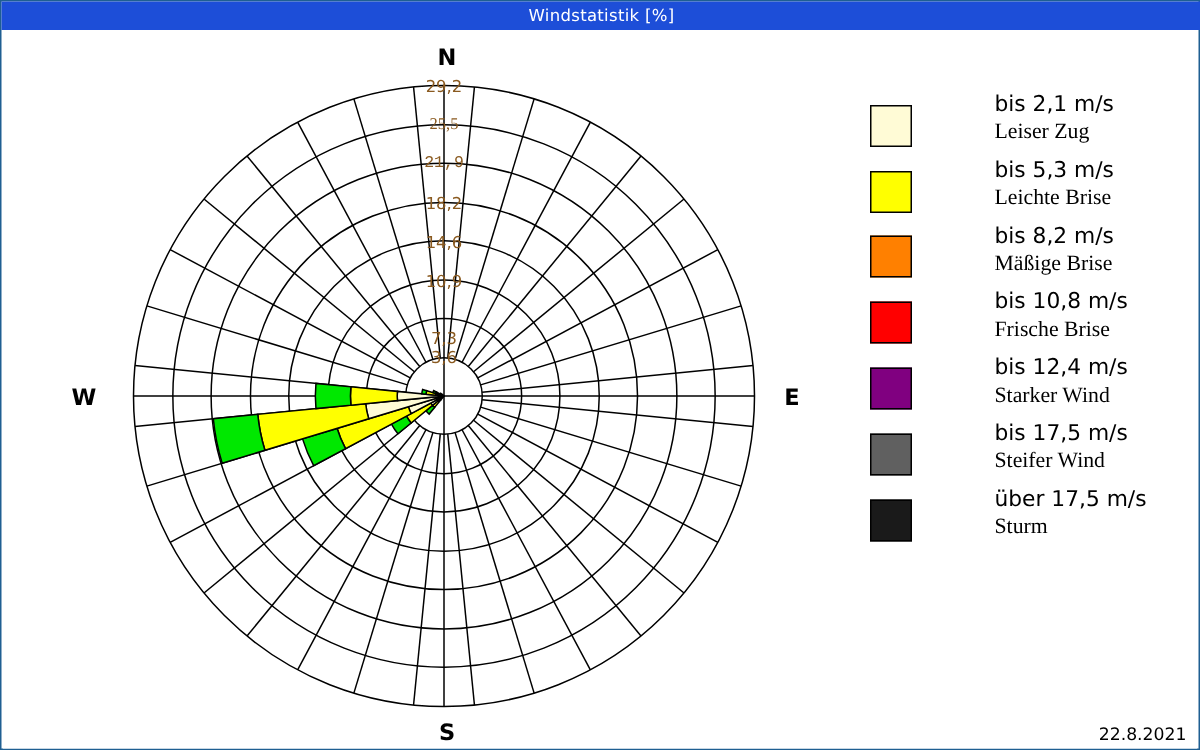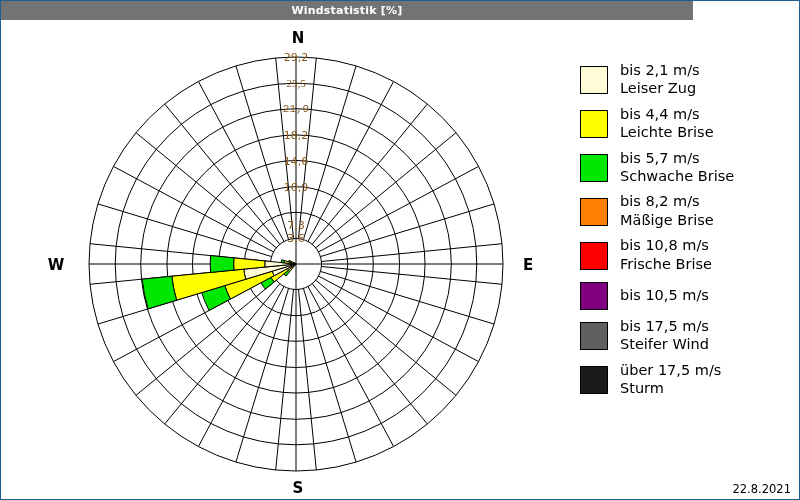--- a/index.html
+++ b/index.html
@@ -9,52 +9,52 @@
     background:#ffffff;
   }
   #app{
     position:relative;width:800px;height:500px;
     box-sizing:border-box;
     border:1px solid #1f5f92;
     background:#ffffff;
   }
   
   #titlebar{
-    position:absolute;left:0;top:0;width:692px;height:19px;
+    position:absolute;left:0;top:0;width:800px;height:19px;
     background:linear-gradient(to bottom,#2f6fa3 0%,#256architecture 0%,#266a9e 45%,#1f5f92 100%);
-    background-color:#737373;
+    background-color:#1d4ed8;
     color:#ffffff;
-    font-size:11px;font-weight:bold;
+    font-size:11px;font-weight:normal;
     display:flex;align-items:center;justify-content:center;
     letter-spacing:0.2px;
   }
   
   #chartarea{
     position:absolute;left:1px;top:20px;width:796px;height:478px;
     background:#ffffff;
   }
   #rose{position:absolute;left:0;top:0;}
   
   #legend{
     position:absolute;left:578px;top:40px;width:215px;
   }
   .legend-row{
-    display:flex;align-items:center;margin-bottom:7px;
+    display:flex;align-items:flex-end;margin-bottom:7px;gap:43px;
   }
   .swatch{
     width:26px;height:26px;
     border:1px solid #000000;
     margin-right:12px;flex:0 0 auto;
     margin-top:2px;
   }
   .legend-text{
     font-size:14.5px;color:#000000;line-height:1.27;
     white-space:nowrap;
   }
-  .legend-text .l2{display:block;}
+  .legend-text .l2{display:block;font-family:Liberation Serif, serif;}
   
   .compass{
     position:absolute;font-size:15px;font-weight:bold;color:#000000;
     text-align:center;
   }
   
   .ticklbl{
     position:absolute;font-size:11px;color:#8a5a20;
     text-align:center;white-space:nowrap;
   }
@@ -164,37 +164,33 @@
         <div class="ticklbl" style="left: 274px; top: 30px; width: 40px;">29,2</div>
       </div>
 
     <div id="legend">
         <div class="legend-row">
           <div class="swatch" style="background: rgb(255, 251, 214);"></div>
           <div class="legend-text"><span>bis 2,1 m/s</span><span class="l2">Leiser Zug</span></div>
         </div>
         <div class="legend-row">
           <div class="swatch" style="background: rgb(255, 255, 0);"></div>
-          <div class="legend-text"><span>bis 4,4 m/s</span><span class="l2">Leichte Brise</span></div>
-        </div>
-        <div class="legend-row">
-          <div class="swatch" style="background: rgb(0, 232, 0);"></div>
-          <div class="legend-text"><span>bis 5,7 m/s</span><span class="l2">Schwache Brise</span></div>
+          <div class="legend-text"><span>bis 5,3 m/s</span><span class="l2">Leichte Brise</span></div>
         </div>
         <div class="legend-row">
           <div class="swatch" style="background: rgb(255, 128, 0);"></div>
           <div class="legend-text"><span>bis 8,2 m/s</span><span class="l2">Mäßige Brise</span></div>
         </div>
         <div class="legend-row">
           <div class="swatch" style="background: rgb(255, 0, 0);"></div>
           <div class="legend-text"><span>bis 10,8 m/s</span><span class="l2">Frische Brise</span></div>
         </div>
         <div class="legend-row">
           <div class="swatch" style="background: rgb(128, 0, 128);"></div>
-          <div class="legend-text"><span>bis 10,5 m/s</span></div>
+          <div class="legend-text"><span>bis 12,4 m/s</span><span class="l2">Starker Wind</span></div>
         </div>
         <div class="legend-row">
           <div class="swatch" style="background: rgb(96, 96, 96);"></div>
           <div class="legend-text"><span>bis 17,5 m/s</span><span class="l2">Steifer Wind</span></div>
         </div>
         <div class="legend-row">
           <div class="swatch" style="background: rgb(26, 26, 26);"></div>
           <div class="legend-text"><span>über 17,5 m/s</span><span class="l2">Sturm</span></div>
         </div>
       </div>

